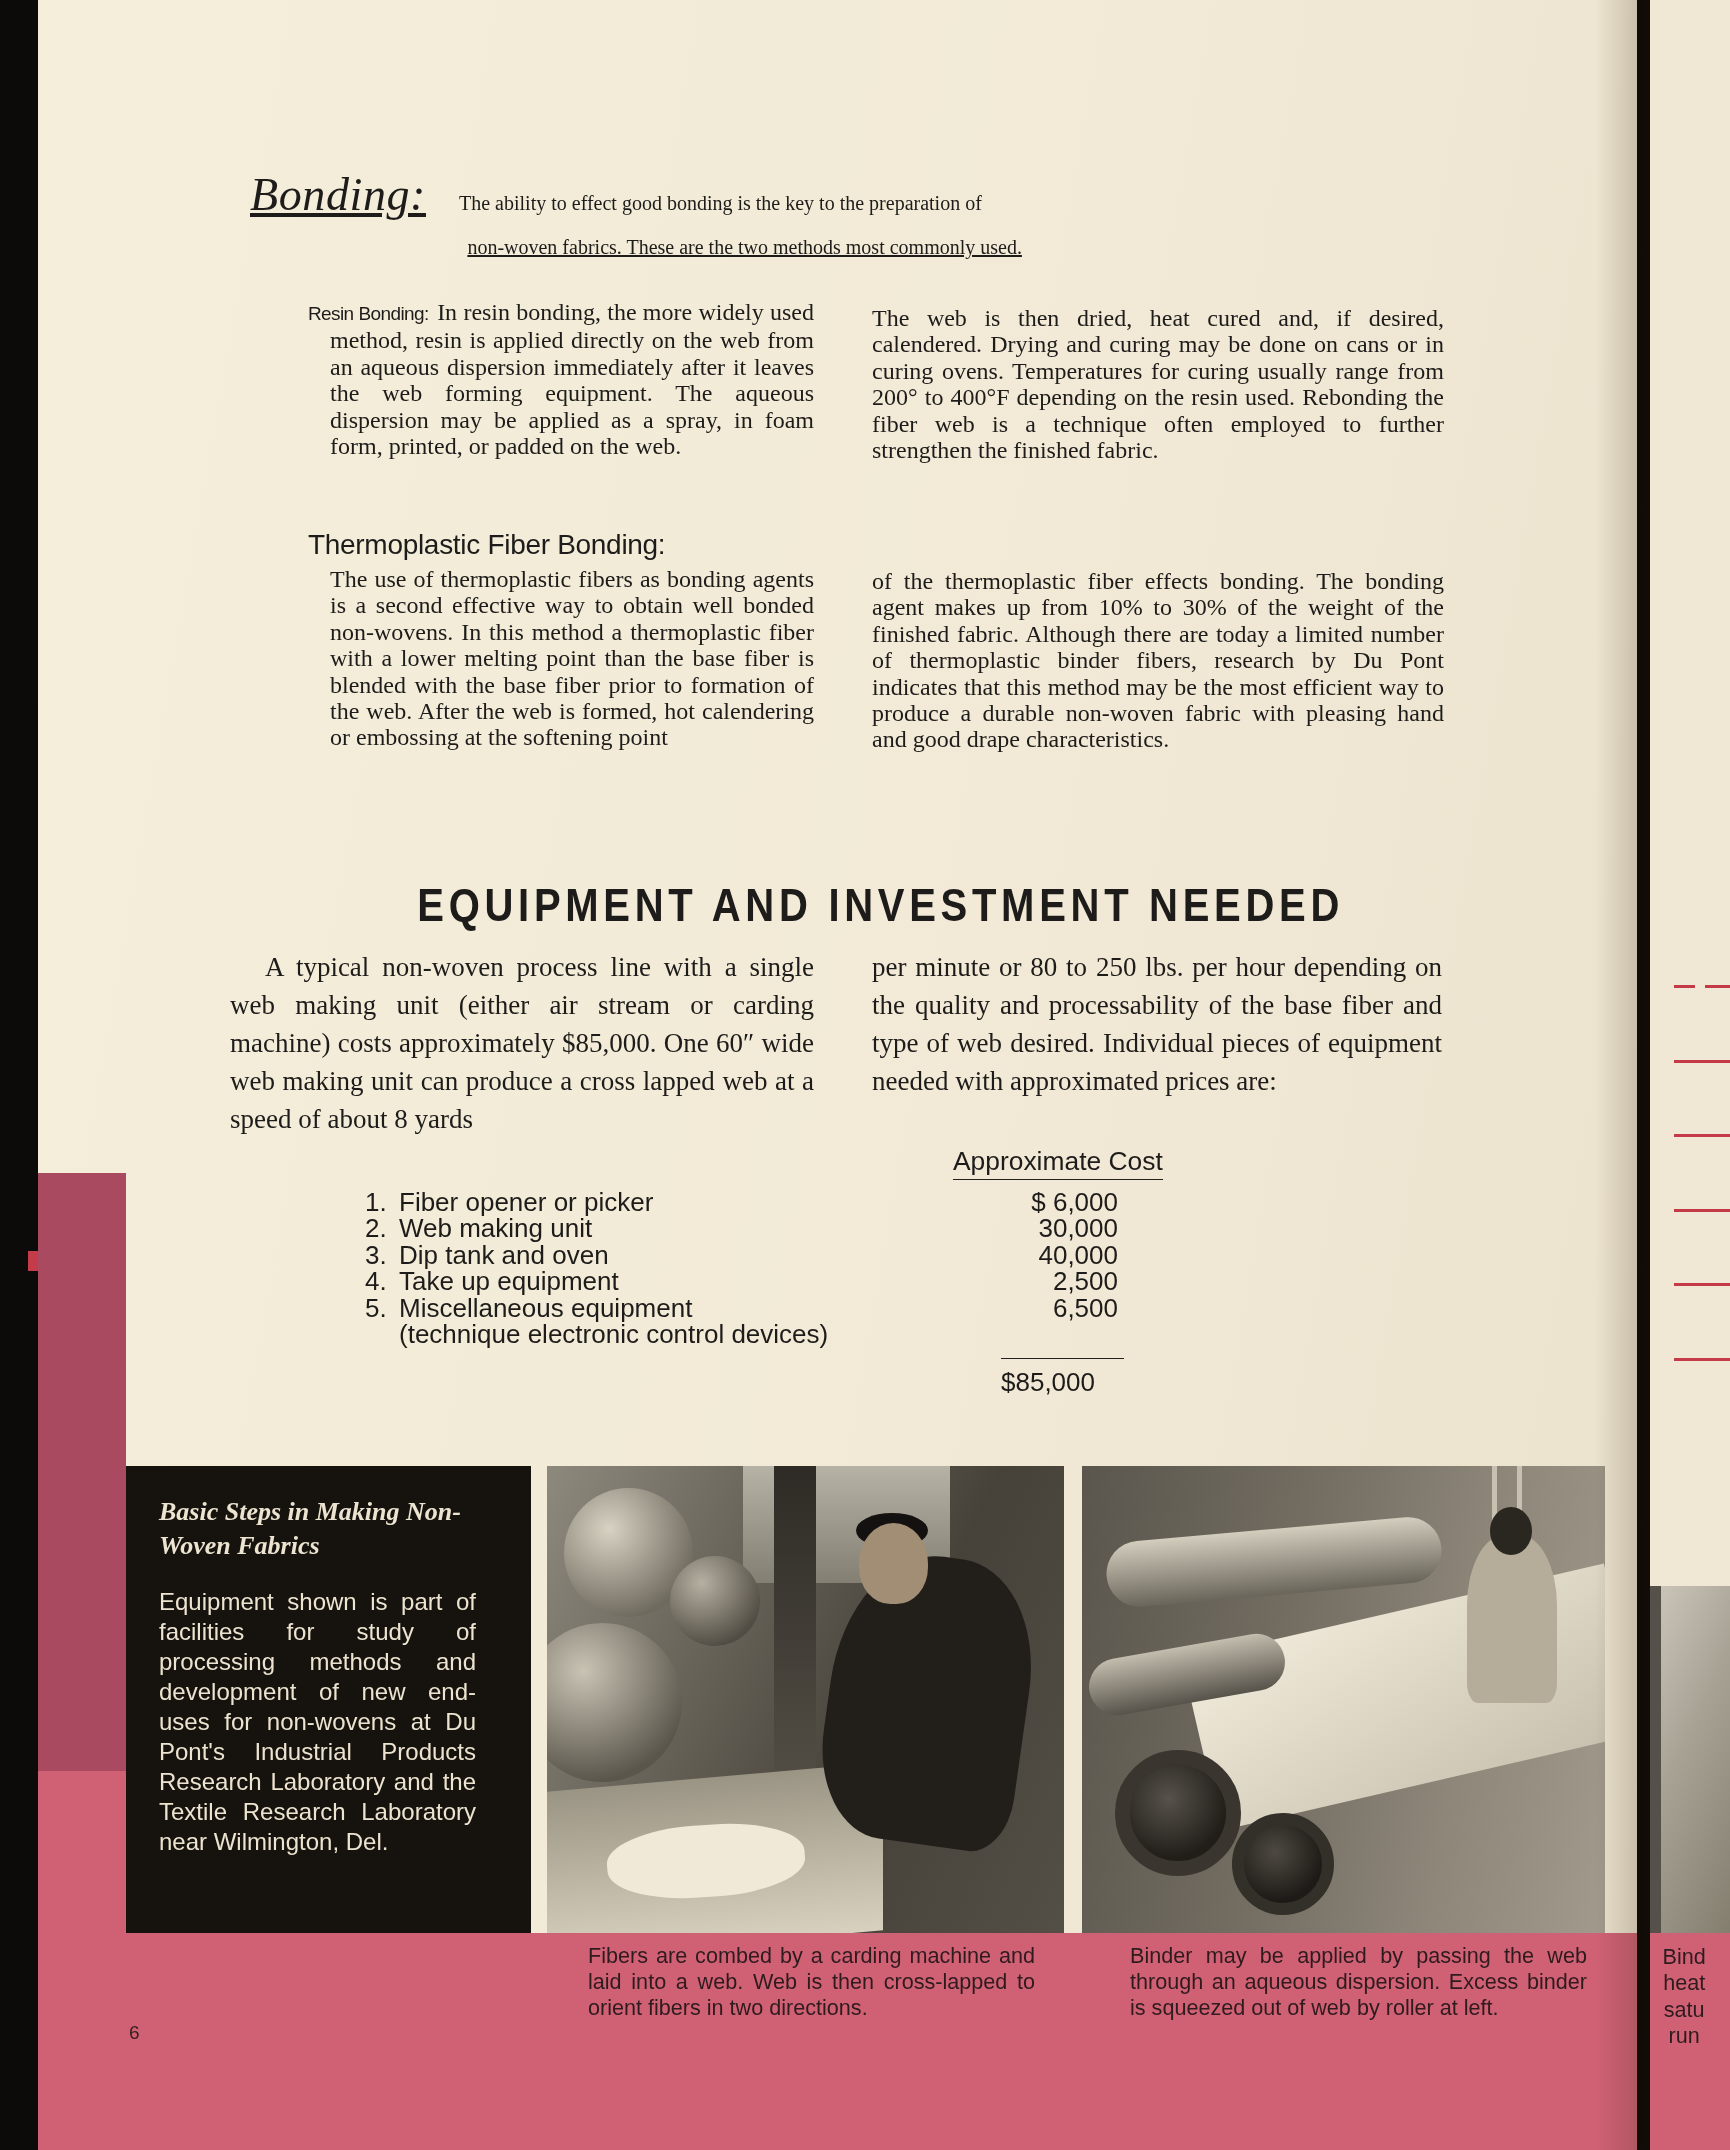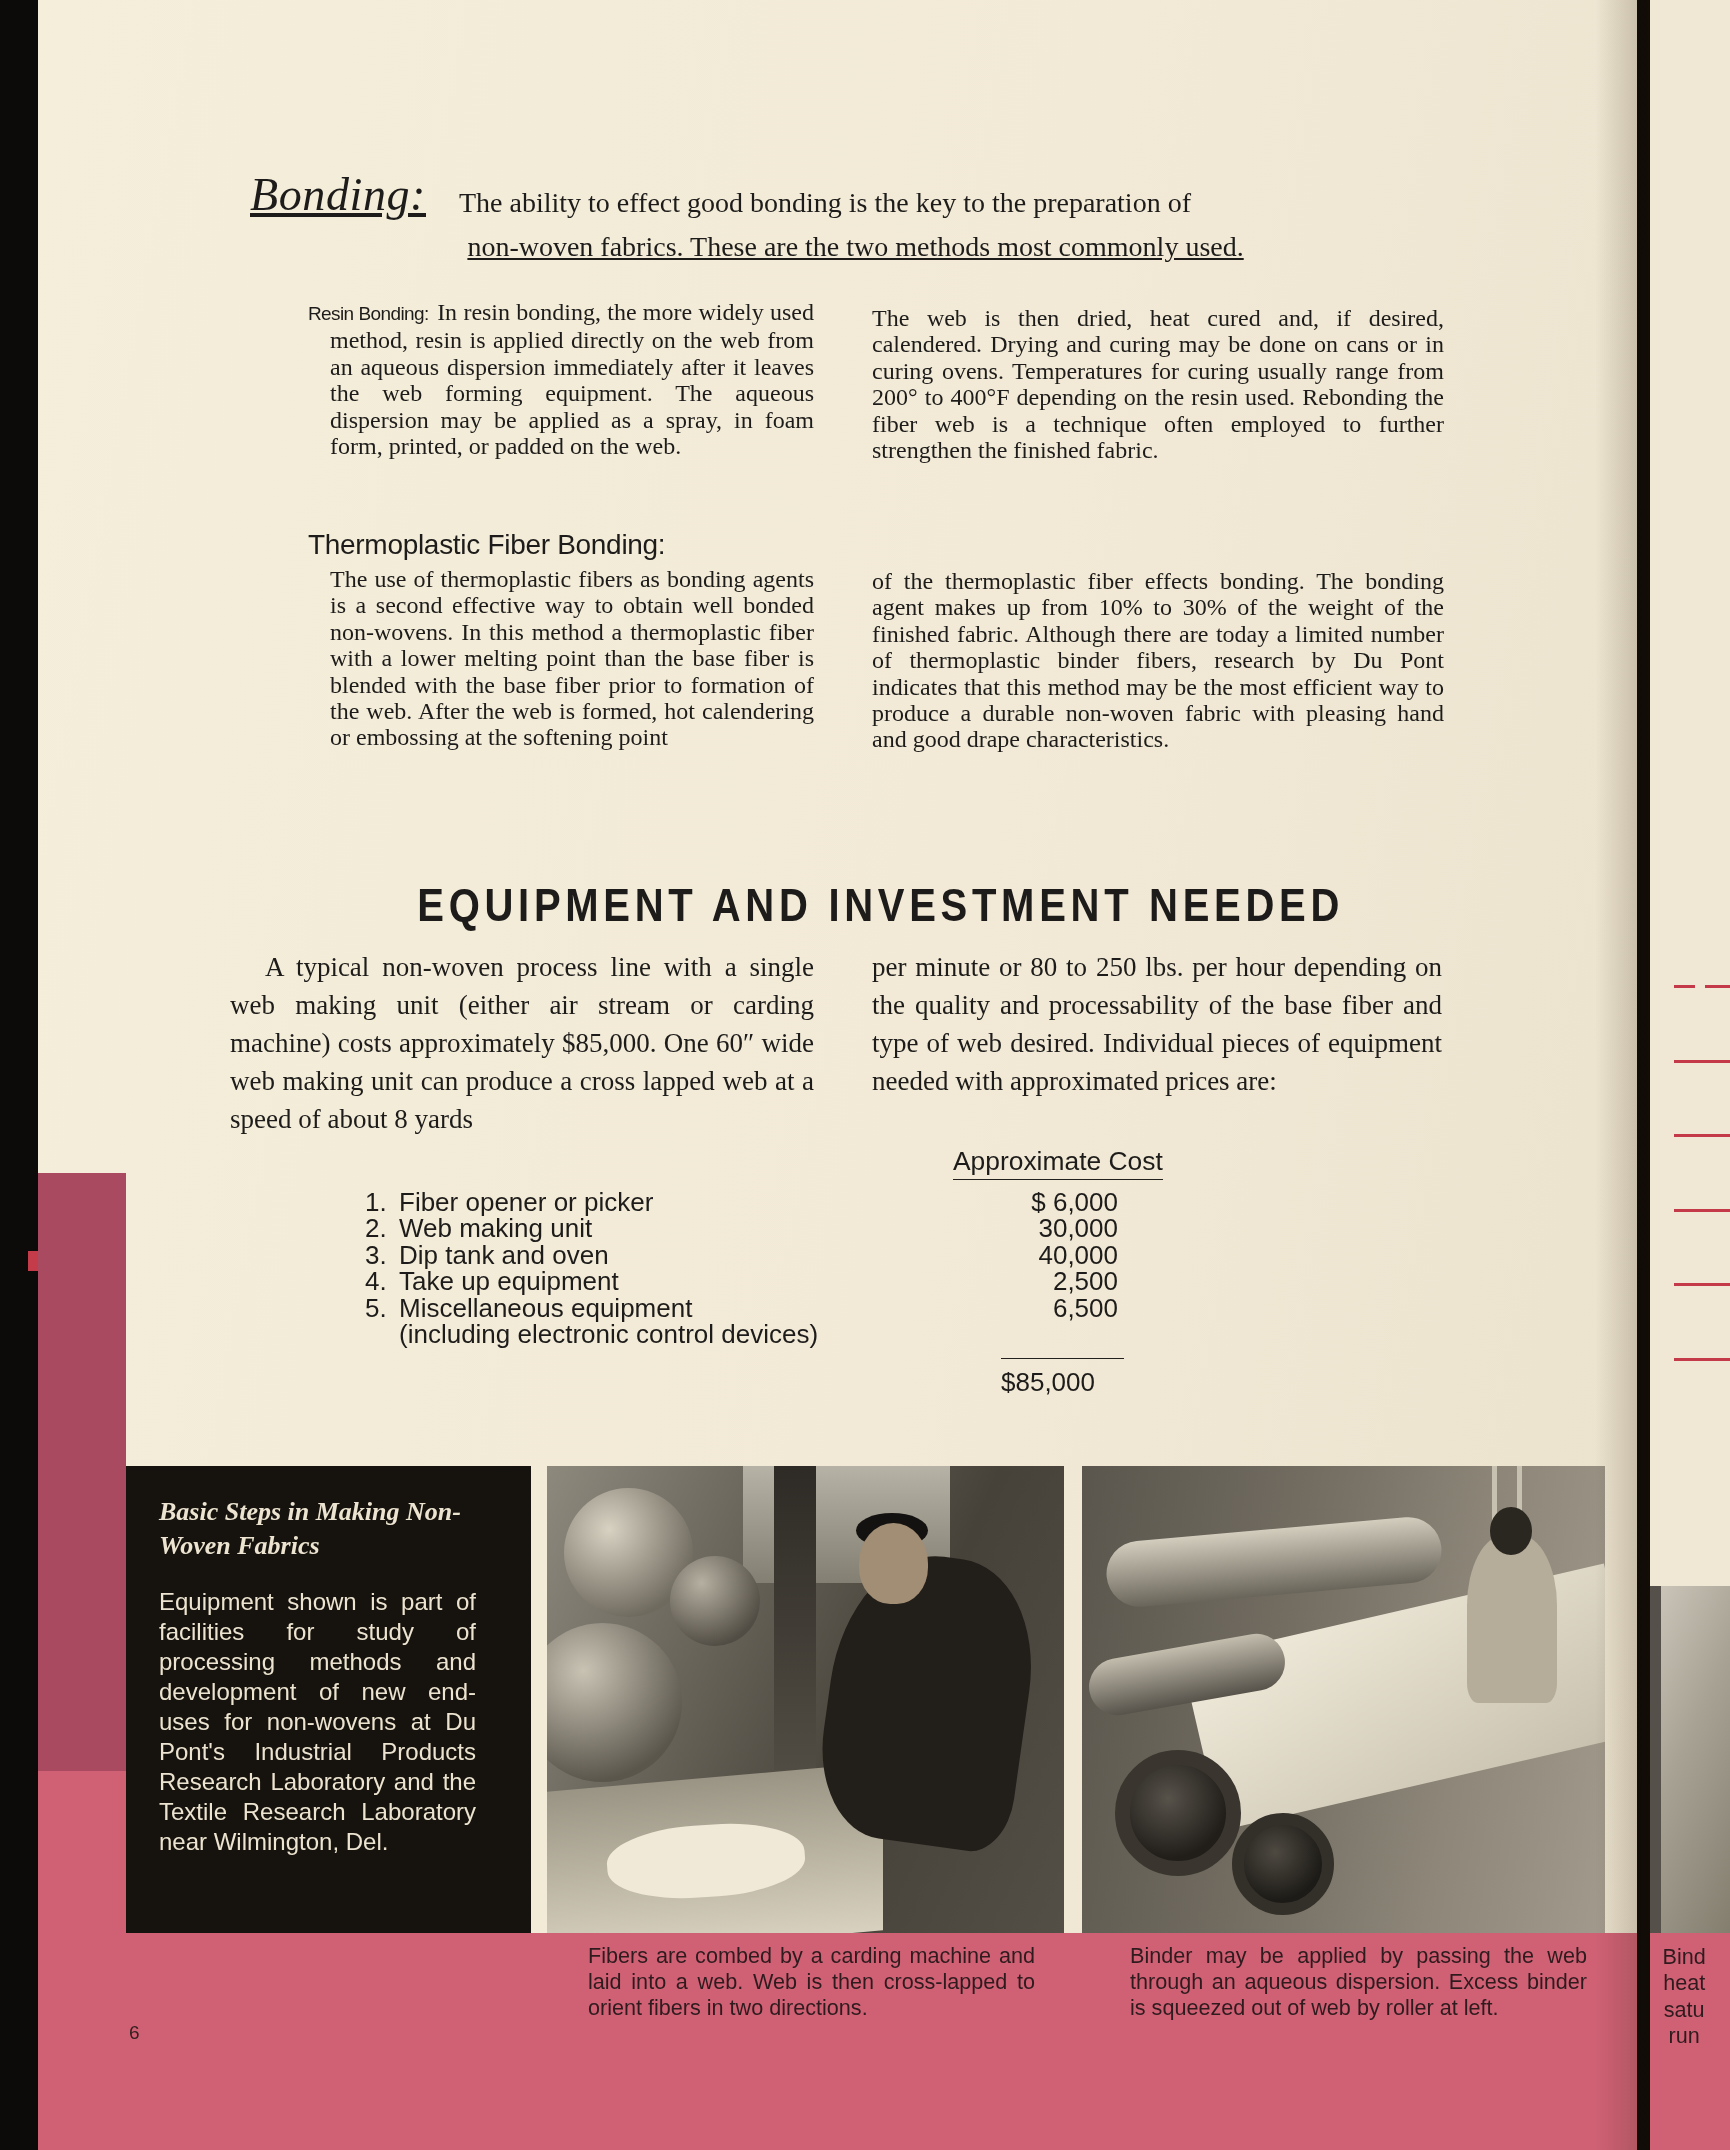--- a/index.html
+++ b/index.html
@@ -12,21 +12,21 @@
   .page{position:absolute;left:38px;top:0;width:1599px;height:2151px;
         background:linear-gradient(100deg,#f4eedb 0%,#f2ead7 55%,#ebe2cd 100%);}
   .page::after{content:"";position:absolute;top:0;right:0;width:42px;height:100%;
         background:linear-gradient(to right,rgba(60,45,25,0),rgba(60,45,25,0.20));pointer-events:none;}
 
   .gap-shadow{position:absolute;left:1637px;top:0;width:13.2px;height:2151px;
         background:linear-gradient(to right,rgba(20,12,6,0.45),rgba(20,12,6,0.85));}
 
   
   .bonding-title{position:absolute;left:212px;top:168px;font-style:italic;font-size:46px;letter-spacing:0.6px;text-decoration:underline;}
-  .intro{position:absolute;left:421px;top:181px;width:883px;font-size:28px;line-height:44px;}
+  .intro{position:absolute;left:421px;top:181px;width:883px;font-size:20px;line-height:44px;}
   .intro-line2{margin-left:8.4px;text-decoration:underline;}
 
   .sub-heading{position:absolute;font-family:"Liberation Sans",sans-serif;font-size:28px;letter-spacing:-0.3px;}
   .col-par{position:absolute;text-align:justify;font-size:24px;line-height:26.4px;}
   .runin{font-family:"Liberation Sans",sans-serif;font-size:19px;letter-spacing:-0.6px;margin-right:8.4px;}
   .hang{text-indent:-22px;}
 
   .resin-left{left:292px;top:299px;width:484px;}
   .resin-right{left:834px;top:305px;width:572px;}
   .thermo-heading{left:270px;top:529px;}
@@ -160,21 +160,21 @@
     </div>
     <div class="cost-row">
       <span class="row-num">4.</span><span>Take up equipment</span>
       <span class="row-cost">2,500</span>
     </div>
     <div class="cost-row">
       <span class="row-num">5.</span><span>Miscellaneous equipment</span>
       <span class="row-cost">6,500</span>
     </div>
     <div class="cost-row">
-      <span class="row-num"></span><span>(including electronic control devices)</span>
+      <span class="row-num"></span><span>(technique electronic control devices)</span>
       <span class="row-cost"></span>
     </div>
     <div class="cost-total-block">
       <div class="cost-divider"></div>
       <div class="cost-total">$85,000</div>
     </div>
   </div>
 
   <div class="left-strip-top"></div>
   <div class="left-strip-bottom"></div>

